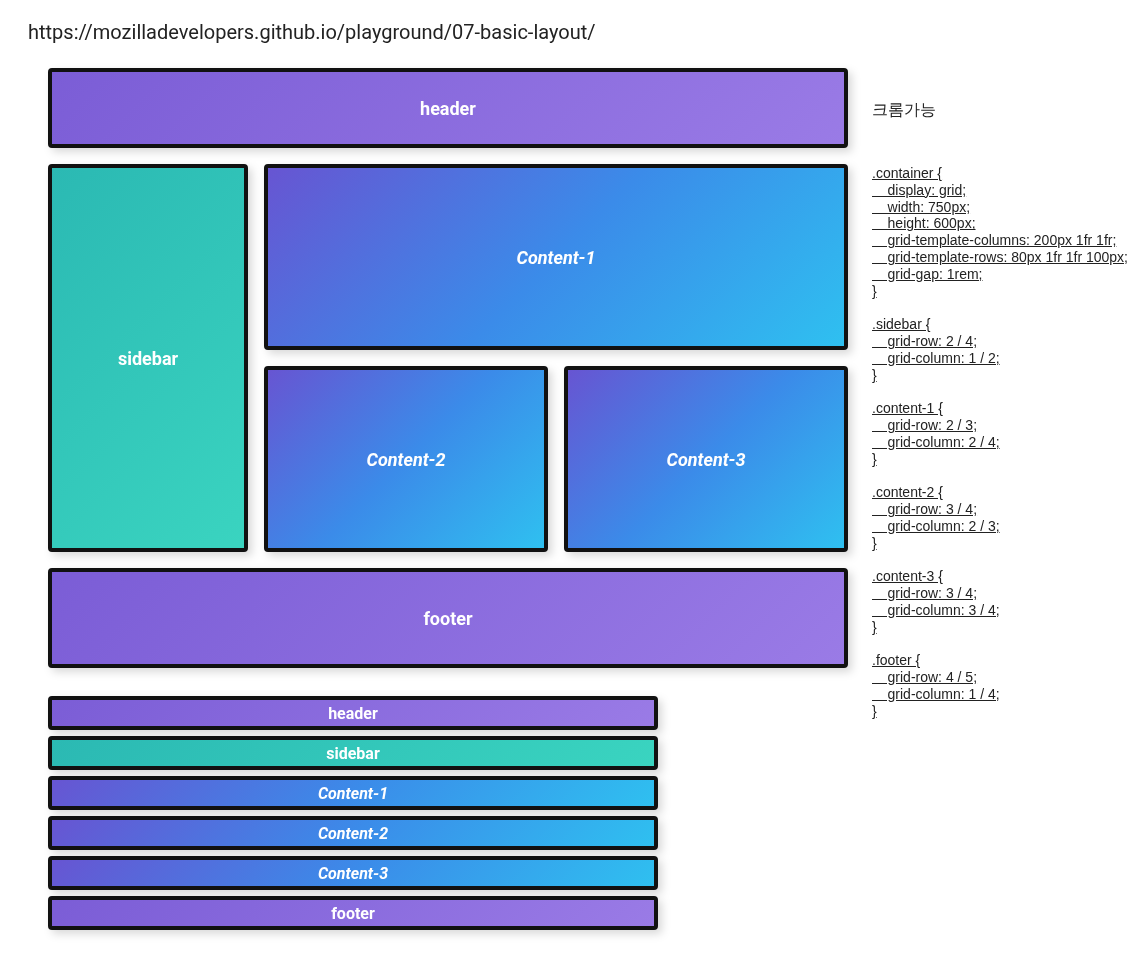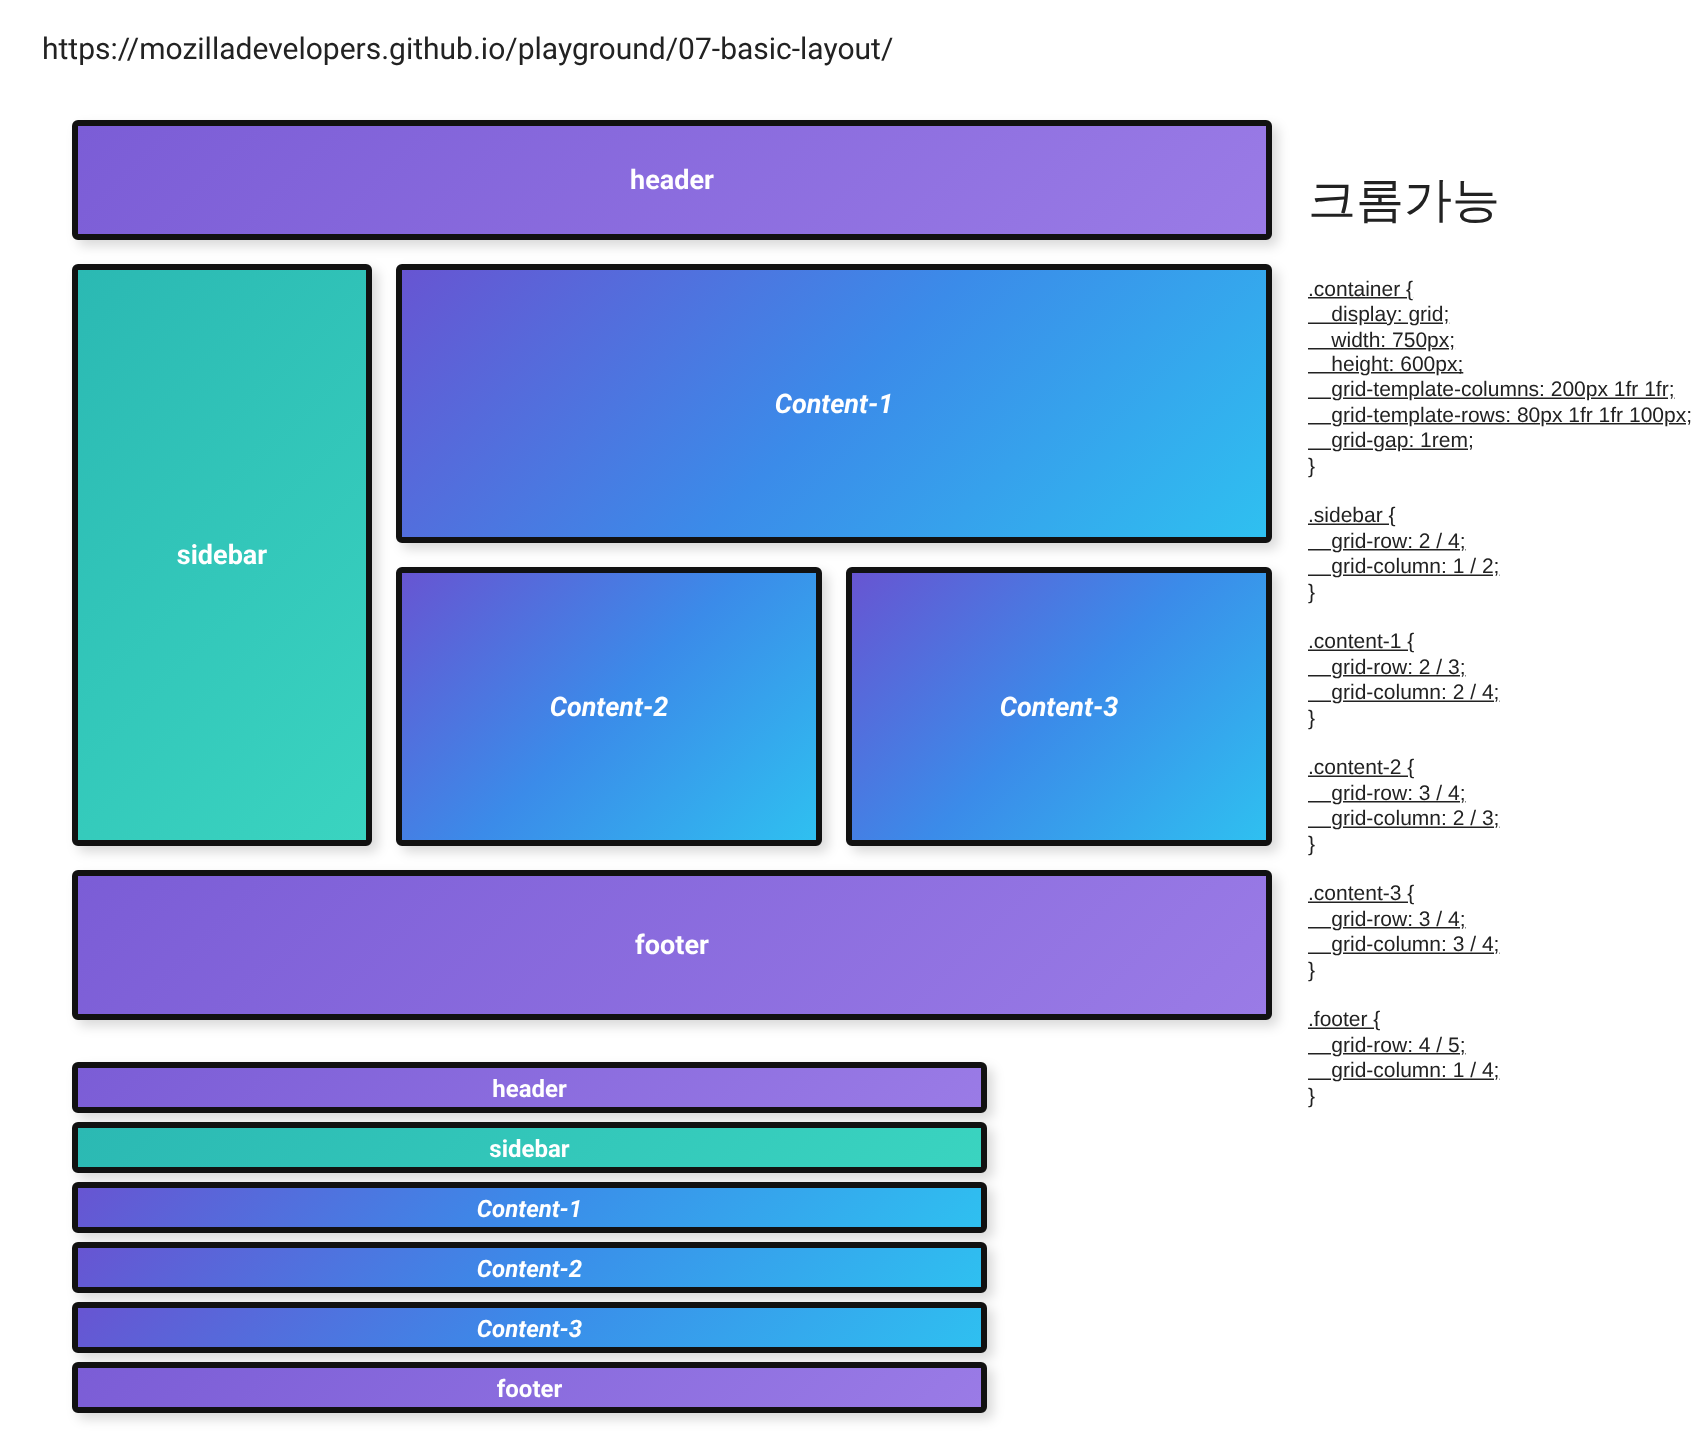--- a/index.html
+++ b/index.html
@@ -5,21 +5,21 @@
     * { box-sizing: border-box; margin: 0; padding: 0; }
     body {
       font-family: -apple-system, BlinkMacSystemFont, "Segoe UI", Roboto, sans-serif;
       background: #fff;
       padding: 20px 28px;
       width: 1130px;
     }
     .url {
       font-size: 20px;
       color: #222;
-      margin-bottom: 36px;
+      margin-bottom: 24px;
       font-weight: 400;
     }
     .main-row {
       display: flex;
       gap: 24px;
       align-items: flex-start;
       padding-left: 20px;
     }
     .left-col { flex: 0 0 800px; }
     .right-col { flex: 1; padding-top: 32px; }
@@ -61,24 +61,24 @@
       width: 610px;
       display: flex;
       flex-direction: column;
       gap: 6px;
       filter: drop-shadow(4px 4px 4px rgba(0,0,0,0.15));
     }
     .stack .cell { height: 34px; font-size: 16px; border-width: 4px; }
 
     
     .section-title {
-      font-size: 32px;
+      font-size: 16px;
       font-weight: 400;
       color: #222;
-      margin-bottom: 28px;
+      margin-bottom: 44px;
     }
     .code-block {
       font-family: -apple-system, BlinkMacSystemFont, "Segoe UI", sans-serif;
       font-size: 14px;
       line-height: 1.2;
       color: #222;
       white-space: pre;
       margin-bottom: 70px;
       text-decoration: underline;
     }

